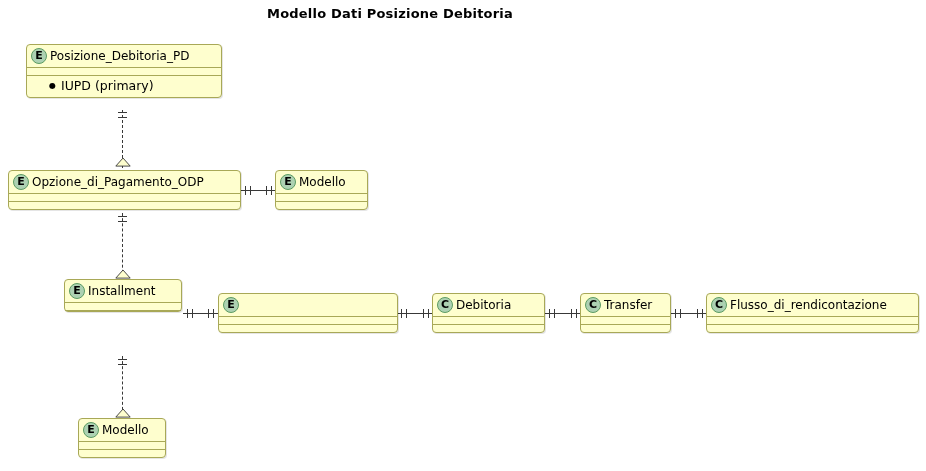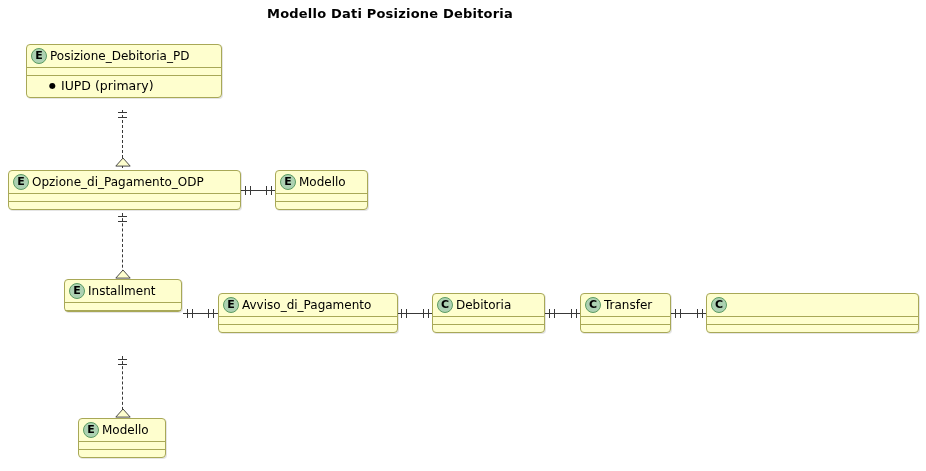--- a/index.html
+++ b/index.html
@@ -225,21 +225,20 @@
       <span class="node-title">Installment</span>
     </div>
     <div class="sep"></div>
     <div class="compartment empty"></div>
     <div class="sep"></div>
   </div>
 
   <div class="node" style="left:218px; top:293px; width:180px;">
     <div class="node-header">
       <span class="stereo">E</span>
-      <span class="node-title">Avviso_di_Pagamento</span>
     </div>
     <div class="sep"></div>
     <div class="compartment empty"></div>
     <div class="sep"></div>
     <div class="compartment empty"></div>
   </div>
 
   <div class="node" style="left:432px; top:293px; width:113px;">
     <div class="node-header">
       <span class="stereo">C</span>
@@ -258,20 +257,21 @@
     </div>
     <div class="sep"></div>
     <div class="compartment empty"></div>
     <div class="sep"></div>
     <div class="compartment empty"></div>
   </div>
 
   <div class="node" style="left:706px; top:293px; width:213px;">
     <div class="node-header">
       <span class="stereo">C</span>
+      <span class="node-title">Flusso_di_rendicontazione</span>
     </div>
     <div class="sep"></div>
     <div class="compartment empty"></div>
     <div class="sep"></div>
     <div class="compartment empty"></div>
   </div>
 
   <div class="node" style="left:78px; top:418px; width:88px;">
     <div class="node-header">
       <span class="stereo">E</span>

